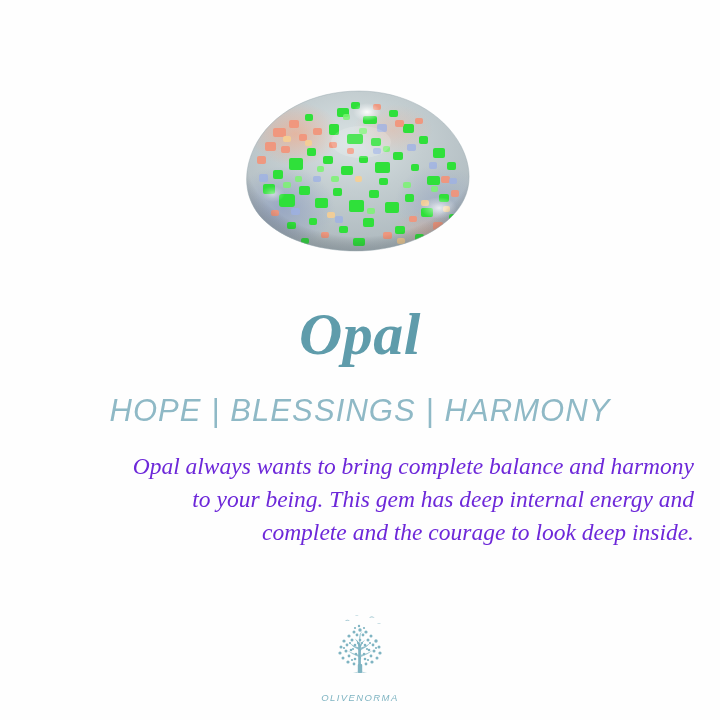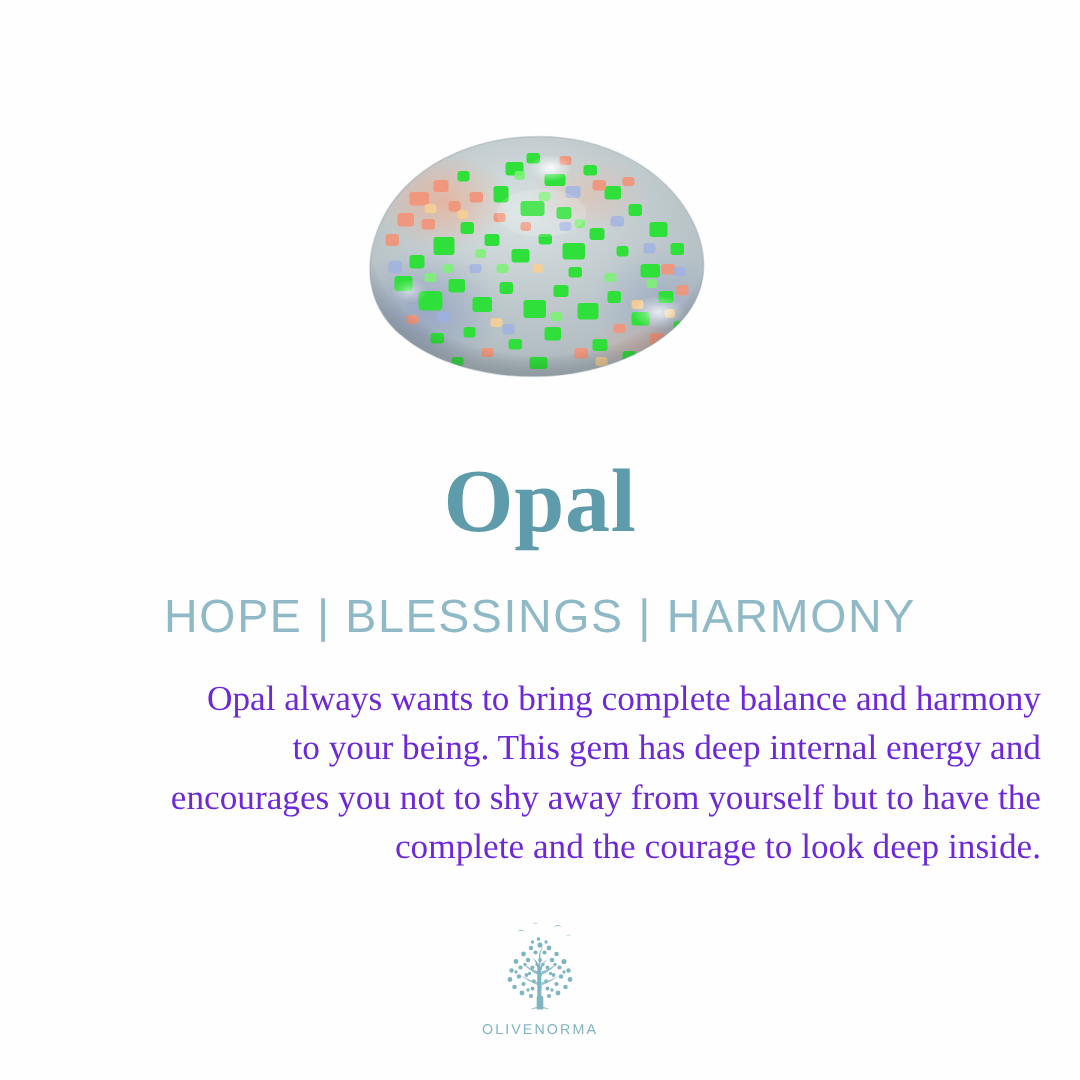--- a/index.html
+++ b/index.html
@@ -14,20 +14,21 @@
     font-family: "Liberation Serif", "DejaVu Serif", serif;
     position: relative;
   }
 
   #card {
     position: absolute;
     left: 0; top: 0;
     width: 720px;
     height: 720px;
     background: #fefefe;
+    font-style: italic;
   }
 
   
   #gem-wrap {
     position: absolute;
     left: 243px;
     top: 90px;
     width: 234px;
     height: 162px;
   }
@@ -87,21 +88,21 @@
     text-align: center;
   }
   #logo-mark {
     display: block;
     margin: 0 auto;
     width: 70px;
     height: 68px;
   }
   #logo-word {
     display: block;
-    margin-top: 1px;
+    margin-top: 12px;
     font-family: "Liberation Sans", "DejaVu Sans", sans-serif;
     font-size: 9.5px;
     letter-spacing: 1.4px;
     color: #7fb4c2;
     font-weight: 400;
   }
 </style>
 </head>
 <body>
 
@@ -278,21 +279,20 @@
     </svg>
   </div>
 
   <div id="title">Opal</div>
 
   <div id="subtitle">HOPE | BLESSINGS | HARMONY</div>
 
   <div id="body-copy">
     <span class="bline">Opal always wants to bring complete balance and harmony</span>
     <span class="bline">to your being. This gem has deep internal energy and</span>
-    <span class="bline">encourages you not to shy away from yourself but to have the</span>
     <span class="bline">complete and the courage to look deep inside.</span>
   </div>
 
   <div id="logo">
     <svg id="logo-mark" viewBox="0 0 70 68" xmlns="http://www.w3.org/2000/svg">
       <g fill="#7fb4c2">
 
         <path d="M20 9 q2.4 -2.4 4.8 0 q-2.4 -1.1 -4.8 0 Z" opacity="0.9"></path>
         <path d="M44 6 q2.8 -2.8 5.6 0 q-2.8 -1.3 -5.6 0 Z" opacity="0.9"></path>
         <path d="M52 12 q2 -2 4 0 q-2 -0.9 -4 0 Z" opacity="0.8"></path>

